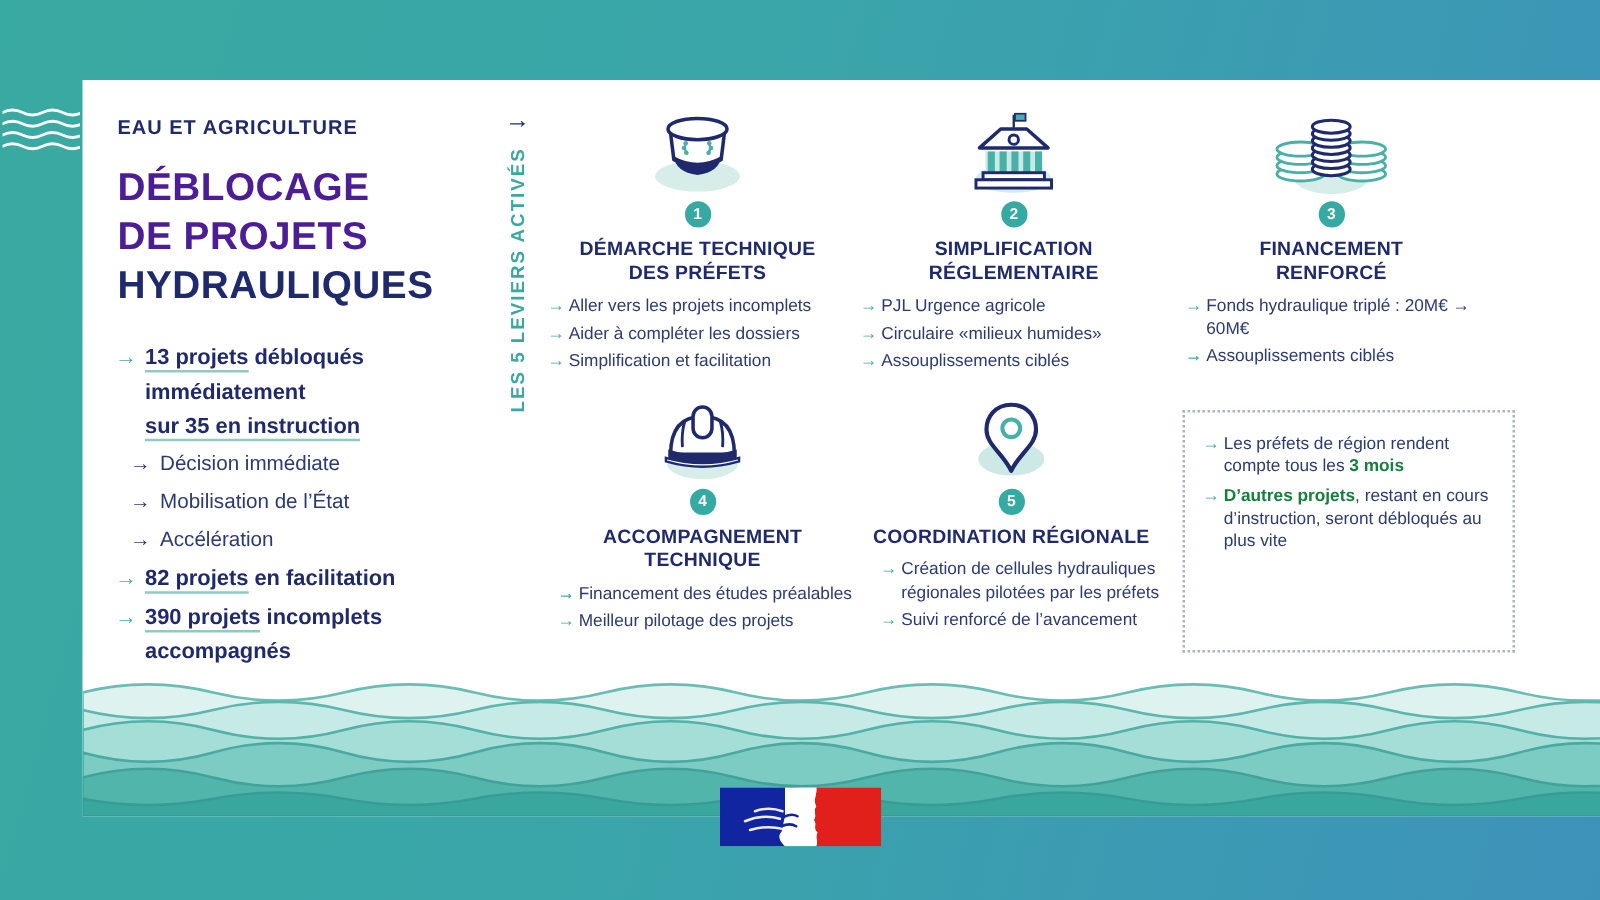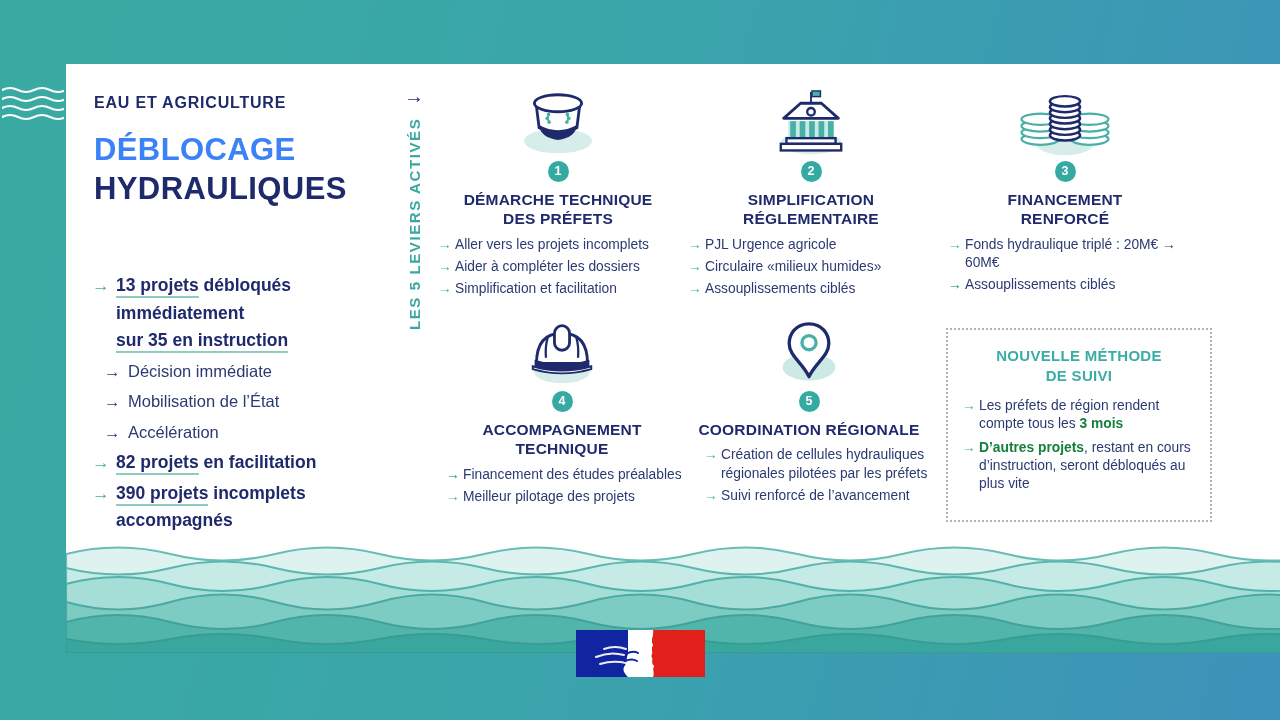--- a/index.html
+++ b/index.html
@@ -11,21 +11,21 @@
   .card{
     position:absolute;left:66px;top:64px;width:1251px;height:589px;
     background:#ffffff;overflow:hidden;
   }
   
   .kicker{
     position:absolute;left:28px;top:30px;
     font-size:16px;font-weight:800;letter-spacing:.8px;color:#1f2a6c;
   }
   .headline{position:absolute;left:28px;top:66px;line-height:39px;font-size:31px;font-weight:800;letter-spacing:.4px;}
-  .headline .teal{color:#3b82f6;}
+  .headline .teal{color:#4c1d95;}
   .headline .navy{color:#1f2a6c;}
   .stats{position:absolute;left:26px;top:208px;width:310px;color:#1f2a6c;}
   .stat{position:relative;padding-left:24px;margin-bottom:3px;}
   .stat .arr{position:absolute;left:0;top:0;font-weight:700;}
   .arr.teal{color:#4aaca4;}
   .arr.navy{color:#2b3a72;}
   .stat.main{font-size:17.5px;font-weight:800;line-height:27.5px;}
   .stat.sub{font-size:16.5px;font-weight:400;line-height:27.5px;margin-left:12px;color:#2b3a72;}
   .u{border-bottom:2.5px solid #8fcac3;padding-bottom:1px;}
   
@@ -78,20 +78,21 @@
     <path d="M0 22 Q8 18 16 22 T32 22 T48 22 T64 22"></path>
     <path d="M0 31 Q8 27 16 31 T32 31 T48 31 T64 31"></path>
   </g>
 </svg>
 
 <div class="card">
 
   <div class="kicker">EAU ET AGRICULTURE</div>
   <div class="headline">
     <div class="teal">DÉBLOCAGE</div>
+    <div class="teal">DE PROJETS</div>
     <div class="navy">HYDRAULIQUES</div>
   </div>
 
   <div class="stats">
     <div class="stat main">
       <span class="arr teal">→</span>
       <div>
         <div><span class="u">13 projets</span><span> débloqués</span></div>
         <div>immédiatement</div>
         <div><span class="u">sur 35 en instruction</span></div>
@@ -238,21 +239,20 @@
     </svg>
     <span class="badge">5</span>
     <h3><span>COORDINATION RÉGIONALE</span></h3>
     <ul style="padding-left:28px;">
       <li><span class="arr teal">→</span><span>Création de cellules hydrauliques régionales pilotées par les préfets</span></li>
       <li><span class="arr teal">→</span><span>Suivi renforcé de l’avancement</span></li>
     </ul>
   </div>
 
   <div class="followup">
-    <h3><span>NOUVELLE MÉTHODE</span><br><span>DE SUIVI</span></h3>
     <div class="f-item">
       <span class="arr teal">→</span>
       <span>Les préfets de région rendent compte tous les </span><b>3 mois</b>
     </div>
     <div class="f-item">
       <span class="arr teal">→</span>
       <b>D’autres projets</b><span>, restant en cours d’instruction, seront débloqués au plus vite</span>
     </div>
   </div>
 

